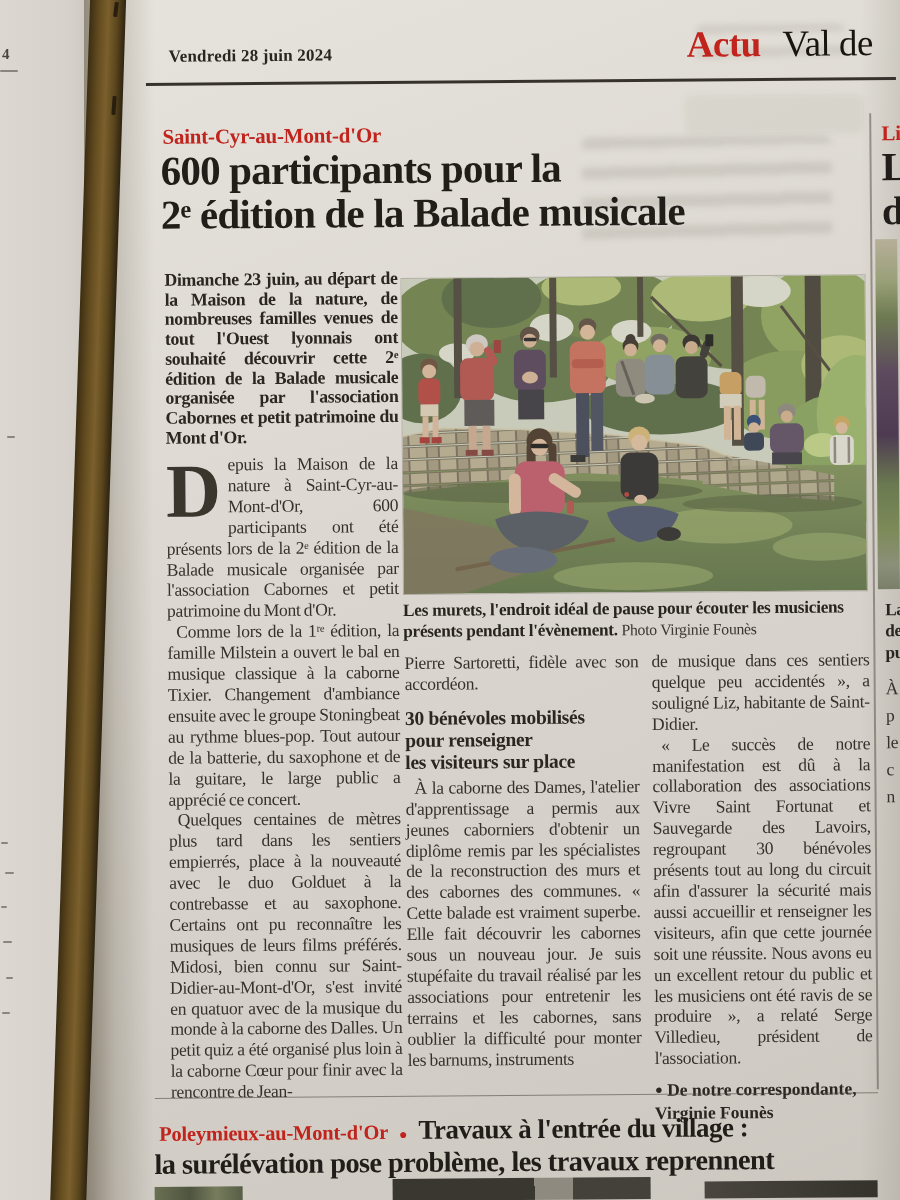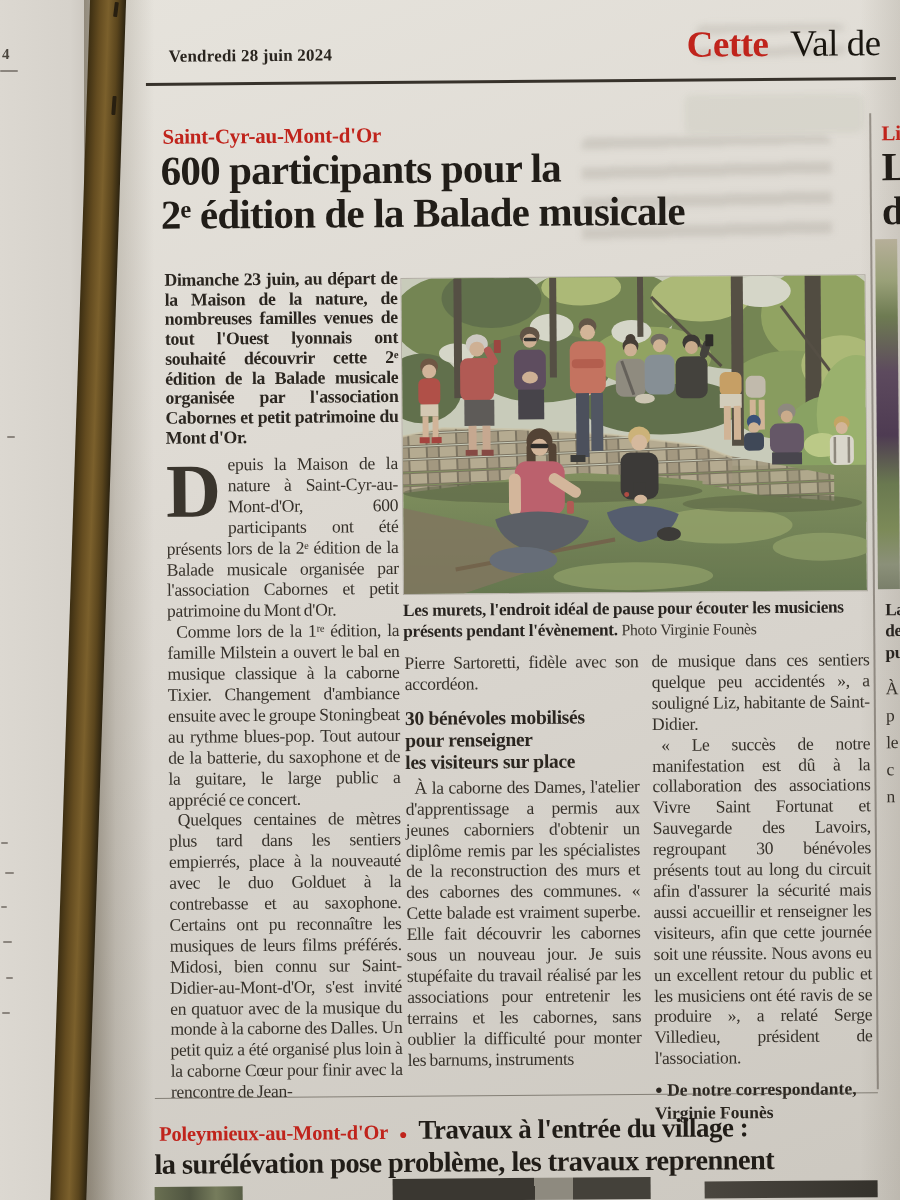--- a/index.html
+++ b/index.html
@@ -89,21 +89,21 @@
   <div class="staple s2"></div>
 
   <div class="content">
 
     <div class="ghost g1"></div>
     <div class="ghost g2"></div>
     <div class="ghost g3"></div>
 
     <div class="abs date" style="left:173px;top:44px;">Vendredi 28 juin 2024</div>
     <div class="abs section" style="left:691px;top:24px;">
-      <span class="accent">Cette</span>
+      <span class="accent">Actu</span>
       <span class="rest">Val de</span>
     </div>
     <div class="rule-h" style="left:150px;top:80px;width:750px;height:2.5px;"></div>
 
     <div class="abs kicker" style="left:166px;top:122px;">Saint-Cyr-au-Mont-d'Or</div>
     <div class="abs headline" style="left:164px;top:146px;">600 participants pour la</div>
     <div class="abs headline" style="left:164px;top:190px;">2ᵉ édition de la Balade musicale</div>
 
     <div class="abs lead" style="left:167px;top:268px;width:233px;">Dimanche 23 juin, au départ de la Maison de la nature, de nombreuses familles venues de tout l'Ouest lyonnais ont souhaité découvrir cette 2ᵉ édition de la Balade musicale organisée par l'association Cabornes et petit patrimoine du Mont d'Or.</div>
 

